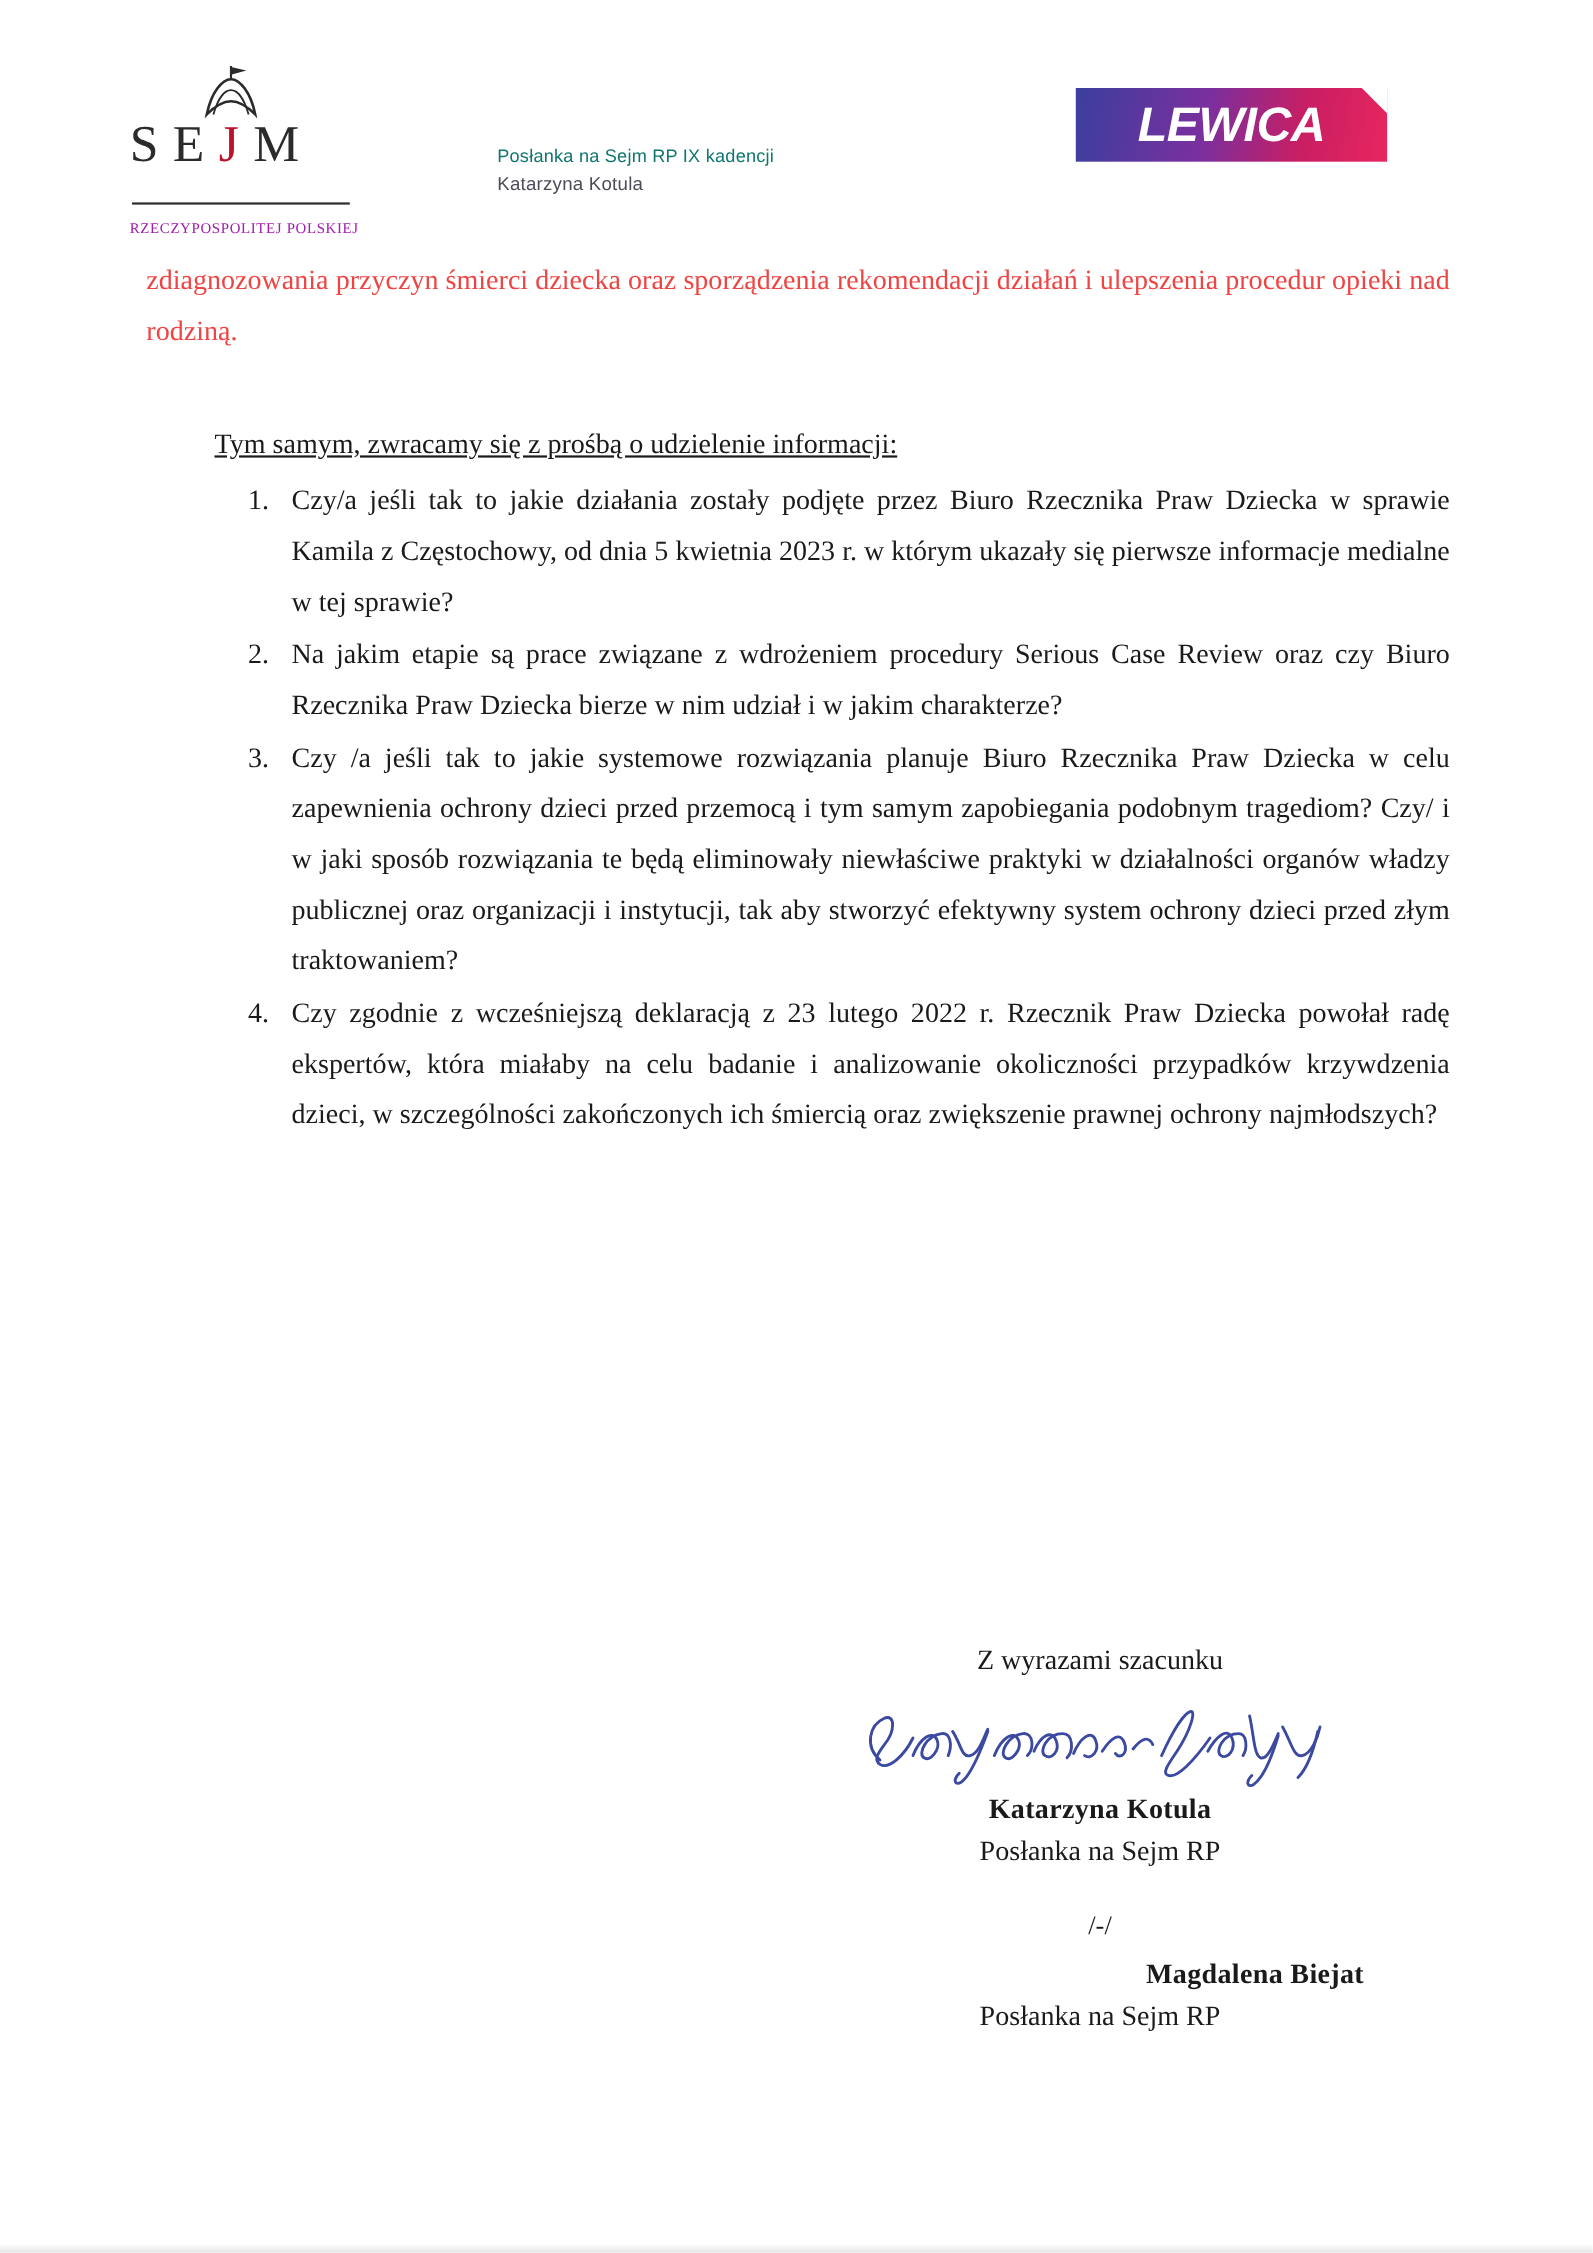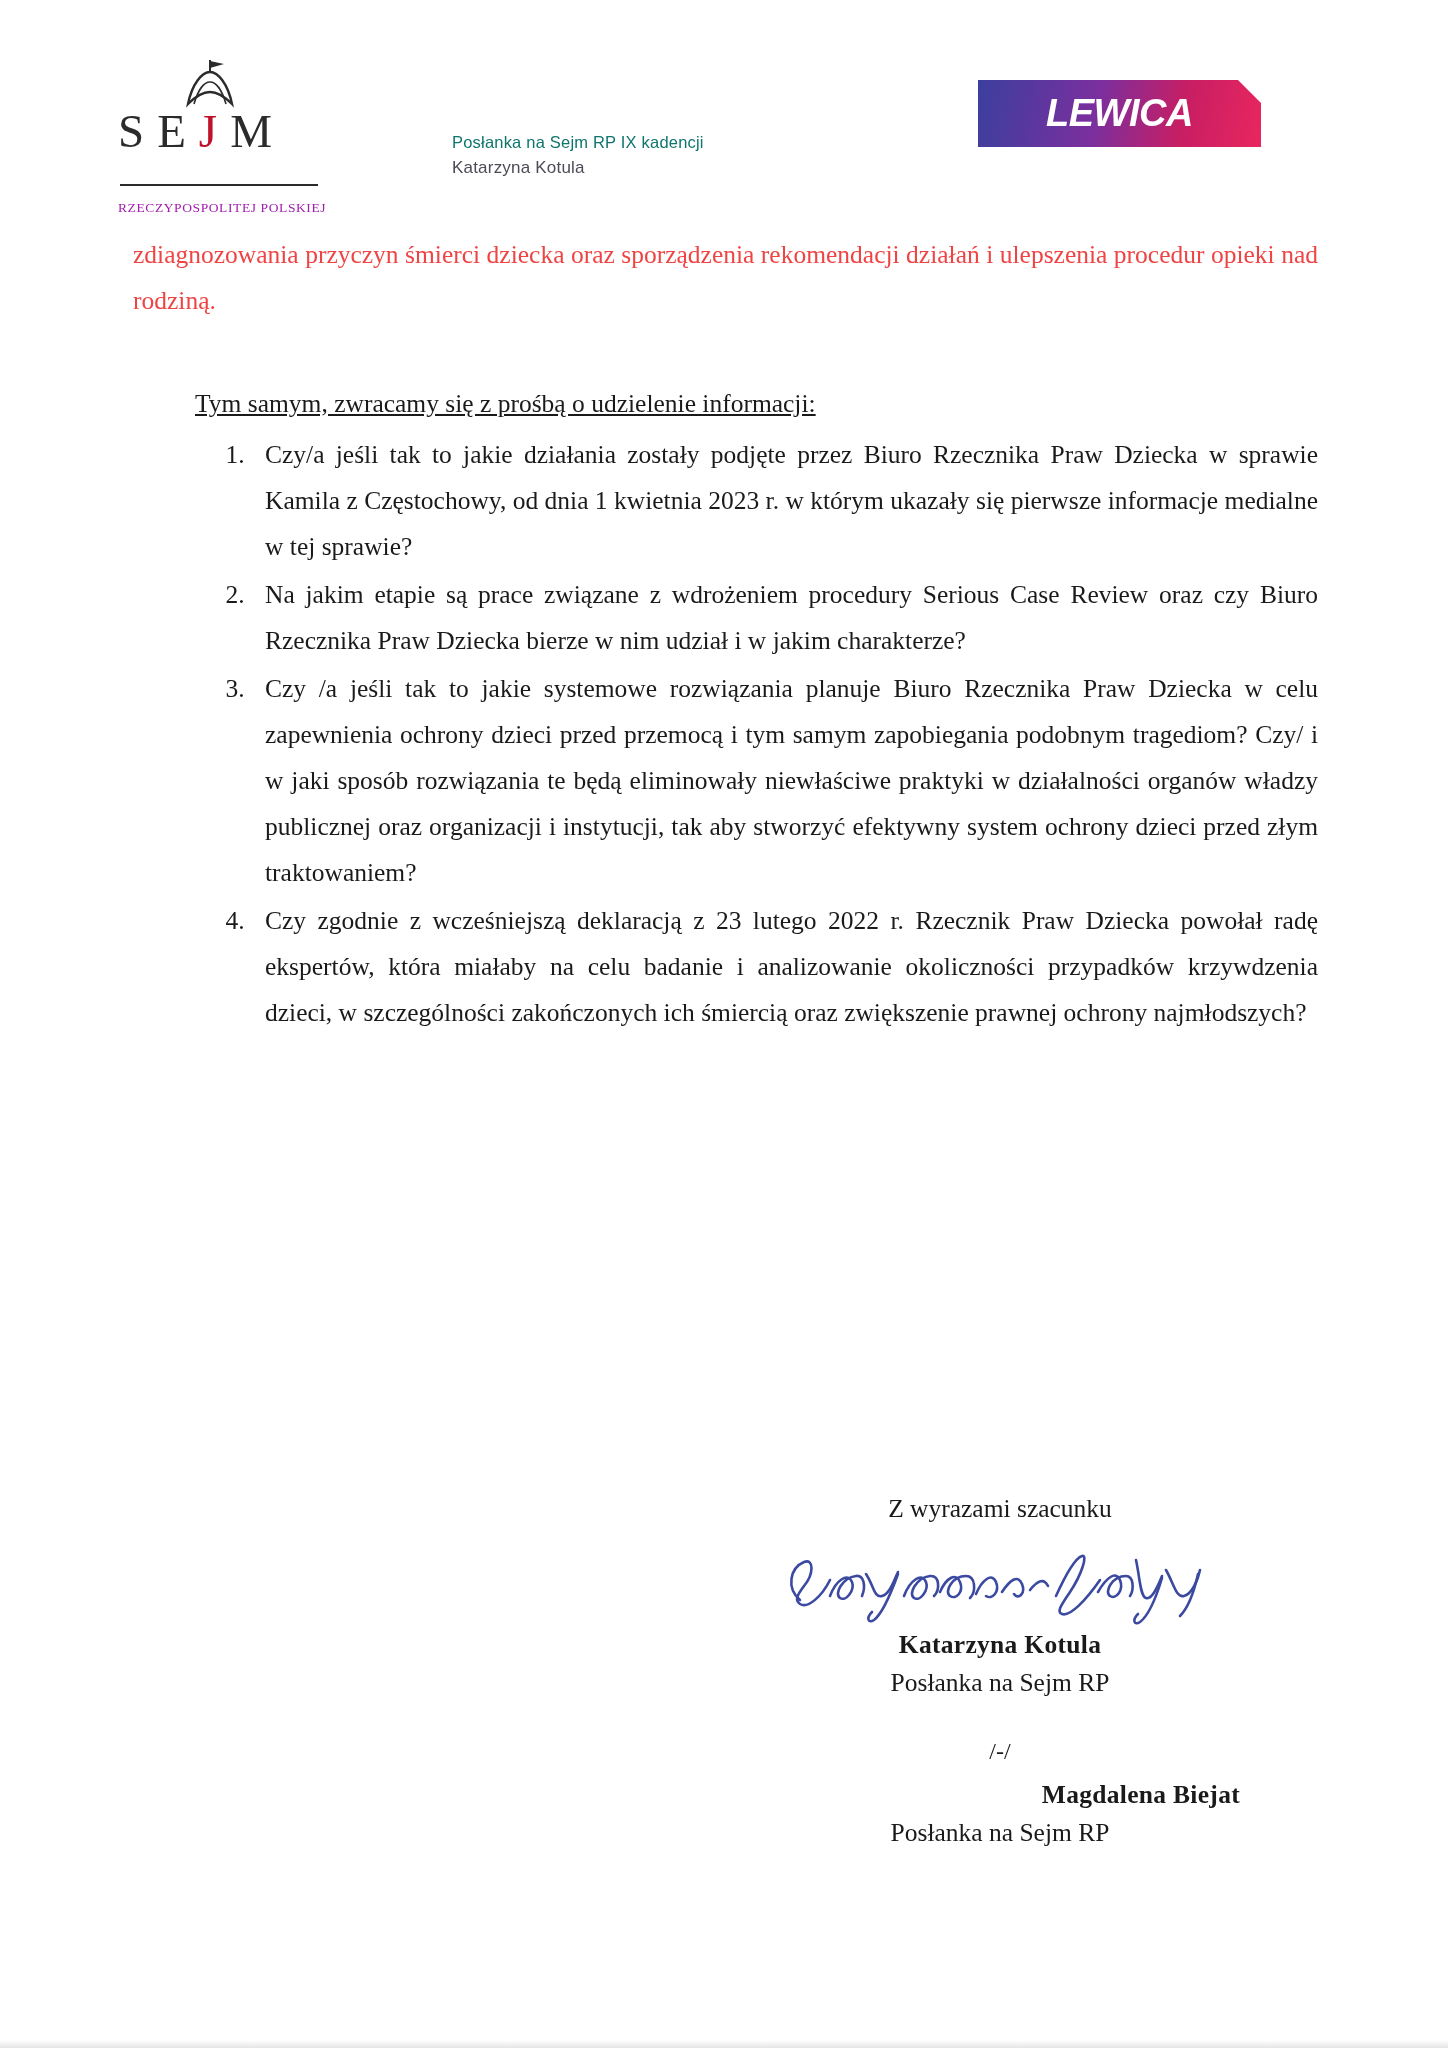--- a/index.html
+++ b/index.html
@@ -141,21 +141,21 @@
     position: absolute;
     left: 0;
     top: 0;
     width: 283px;
     height: 67px;
     line-height: 67px;
     text-align: center;
     font-family: "Liberation Sans", sans-serif;
     font-weight: bold;
     font-style: italic;
-    font-size: 38px;
+    font-size: 44px;
     letter-spacing: -0.5px;
     color: #ffffff;
   }
 
   
   .content {
     position: absolute;
     left: 133px;
     top: 232px;
     width: 1185px;
@@ -279,21 +279,21 @@
     <div class="gap-sm"></div>
 
     <div class="gap-sm"></div>
 
 
     <div class="underline-heading">
       <span>Tym samym, zwracamy się z prośbą o udzielenie informacji:</span>
     </div>
 
     <ol class="questions">
-      <li>Czy/a jeśli tak to jakie działania zostały podjęte przez Biuro Rzecznika Praw Dziecka w sprawie Kamila z Częstochowy, od dnia 1 kwietnia 2023 r. w którym ukazały się pierwsze informacje medialne w tej sprawie?</li>
+      <li>Czy/a jeśli tak to jakie działania zostały podjęte przez Biuro Rzecznika Praw Dziecka w sprawie Kamila z Częstochowy, od dnia 5 kwietnia 2023 r. w którym ukazały się pierwsze informacje medialne w tej sprawie?</li>
       <li>Na jakim etapie są prace związane z wdrożeniem procedury Serious Case Review oraz czy Biuro Rzecznika Praw Dziecka bierze w nim udział i w jakim charakterze?</li>
       <li>Czy /a jeśli tak to jakie systemowe rozwiązania planuje Biuro Rzecznika Praw Dziecka w celu zapewnienia ochrony dzieci przed przemocą i tym samym zapobiegania podobnym tragediom? Czy/ i w jaki sposób rozwiązania te będą eliminowały niewłaściwe praktyki w działalności organów władzy publicznej oraz organizacji i instytucji, tak aby stworzyć efektywny system ochrony dzieci przed złym traktowaniem?</li>
       <li>Czy zgodnie z wcześniejszą deklaracją z 23 lutego 2022 r. Rzecznik Praw Dziecka powołał radę ekspertów, która miałaby na celu badanie i analizowanie okoliczności przypadków krzywdzenia dzieci, w szczególności zakończonych ich śmiercią oraz zwiększenie prawnej ochrony najmłodszych?</li>
     </ol>
   </div>
 
   <div class="sign-block">
     <div class="sign-regards">Z wyrazami szacunku</div>
 
     <div class="signature-img">

